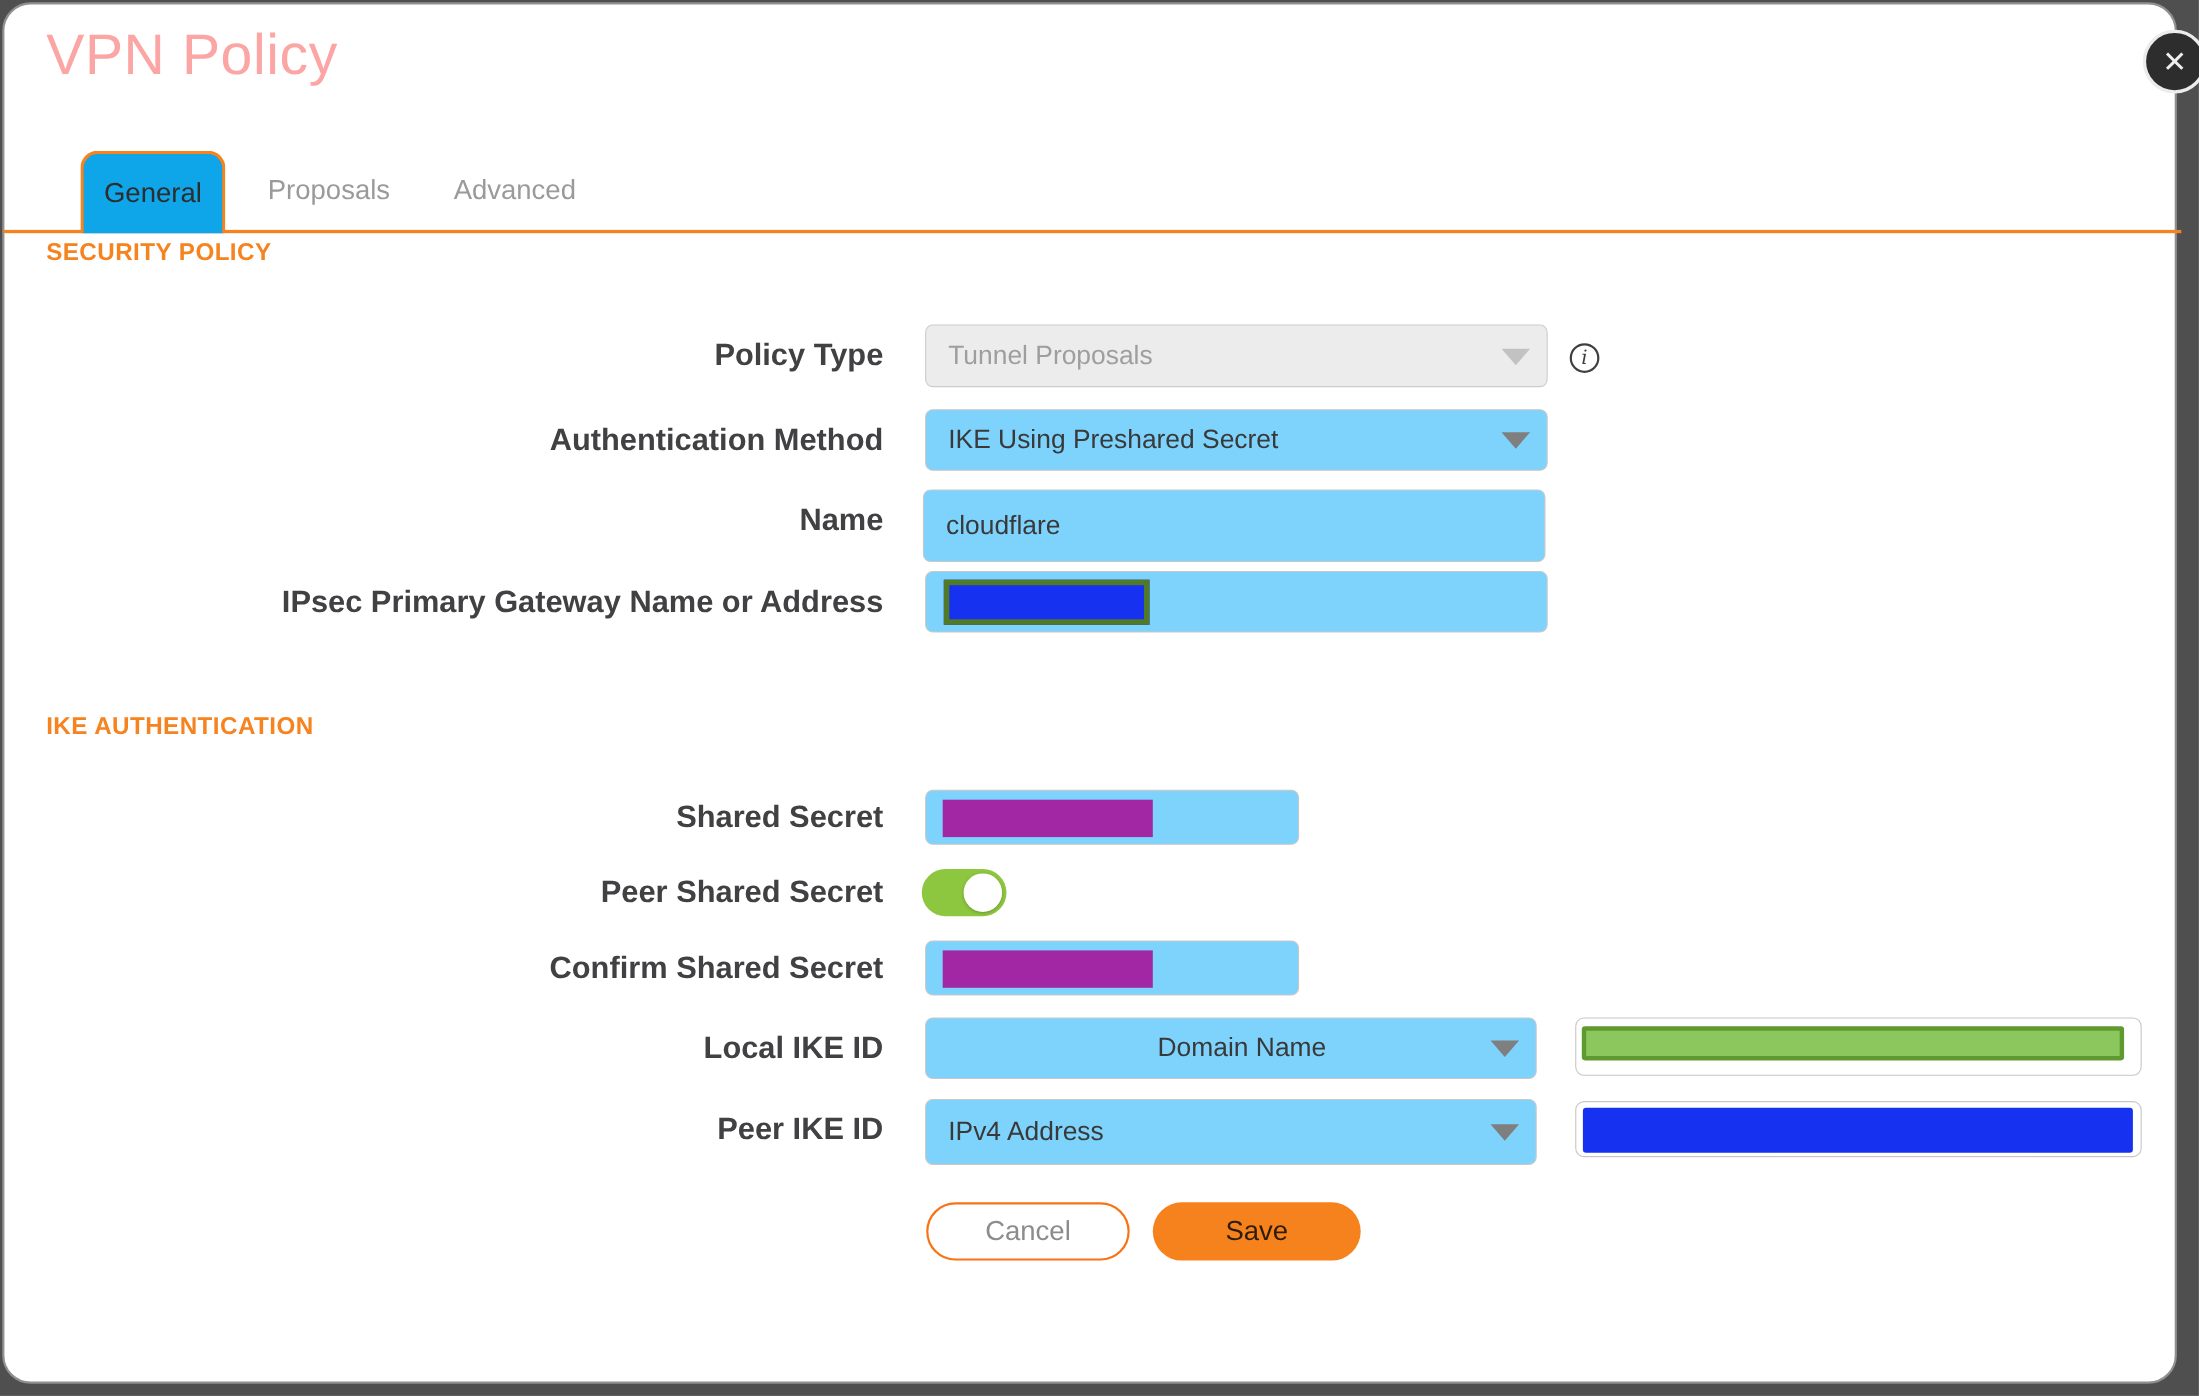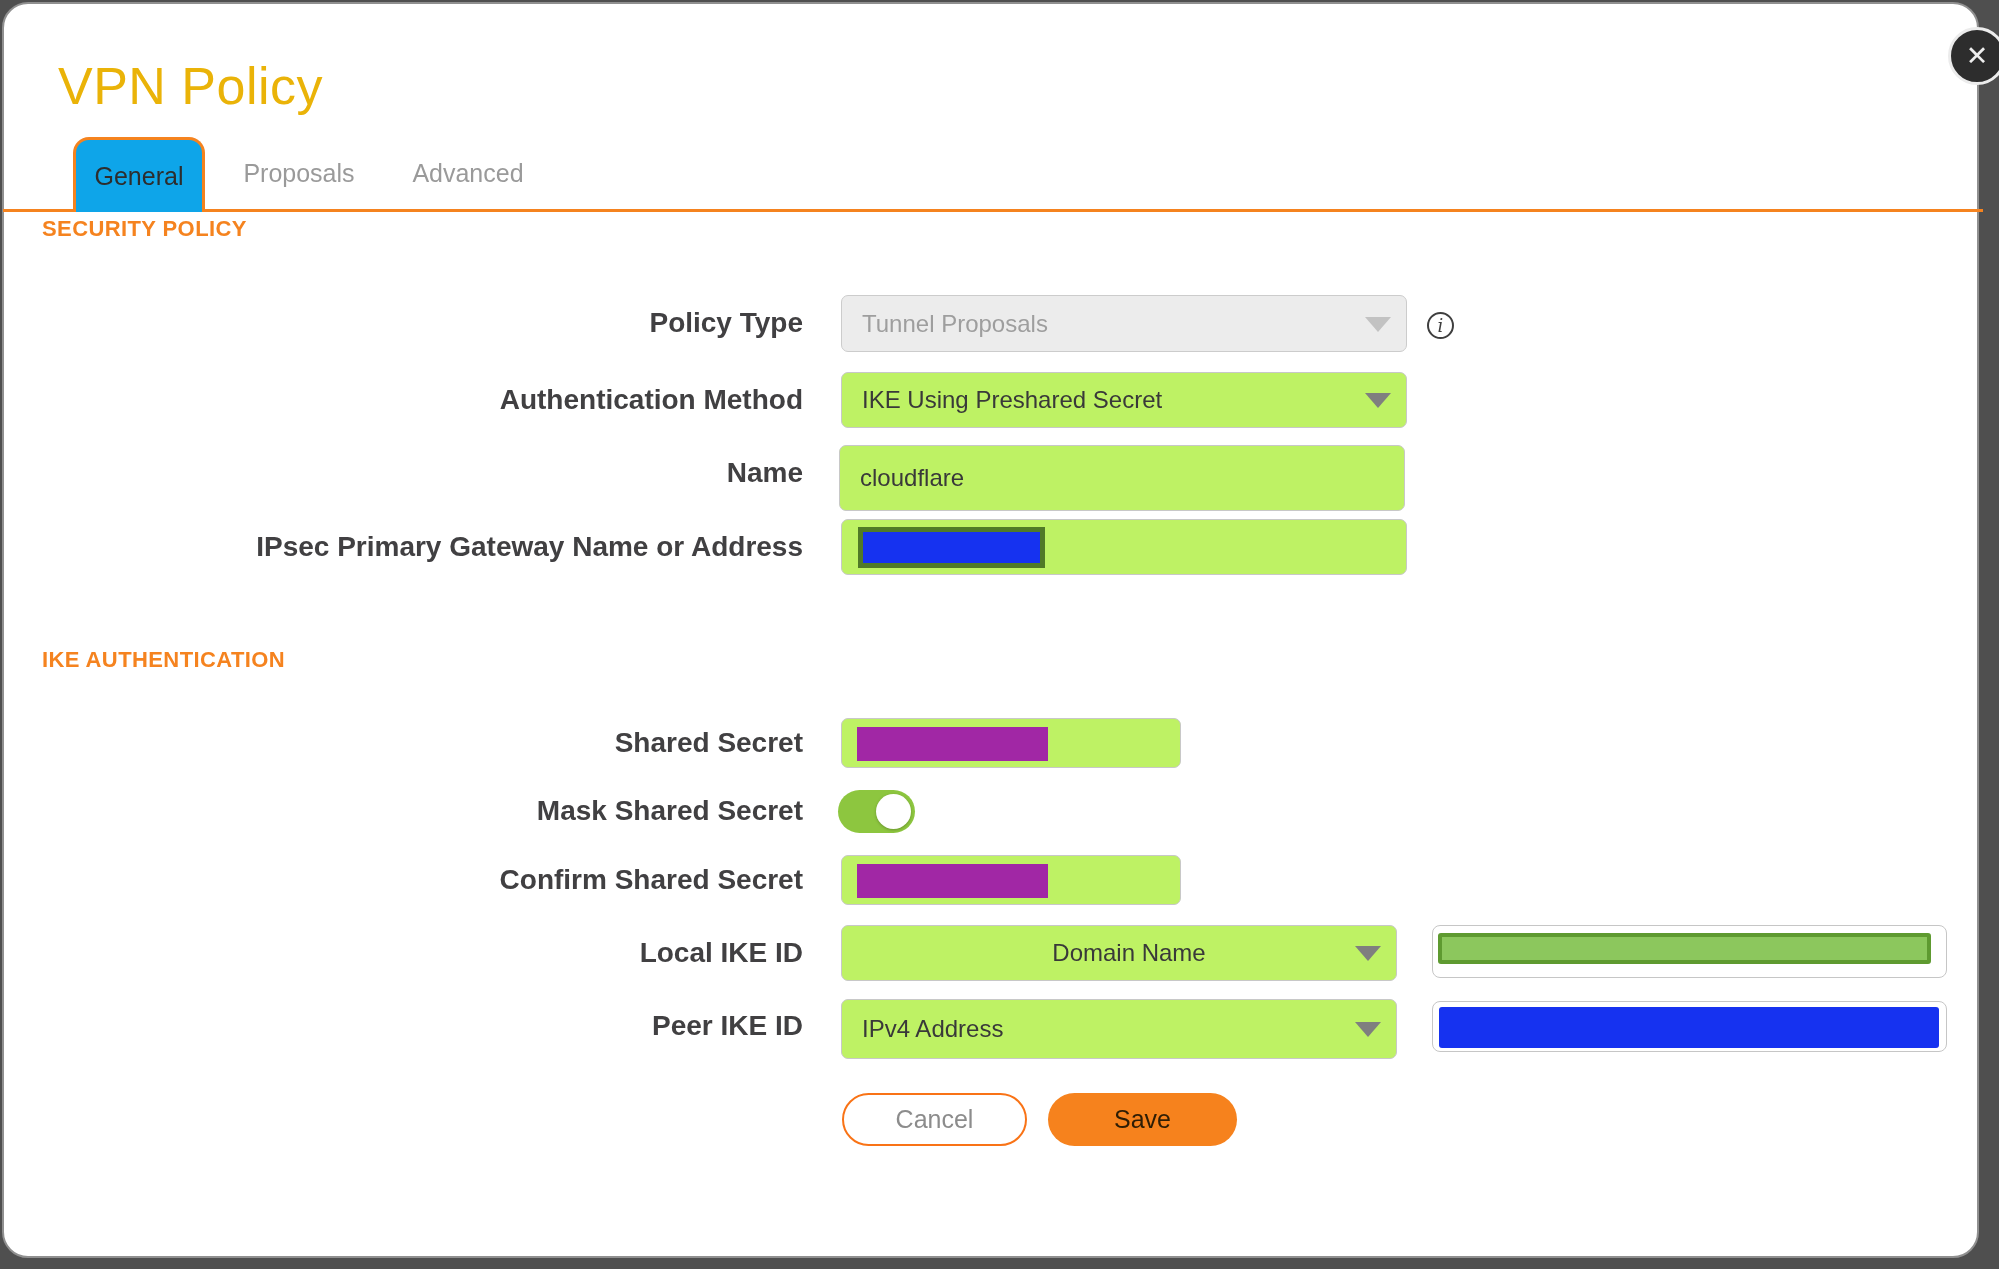--- a/index.html
+++ b/index.html
@@ -9,21 +9,21 @@
     font-family:"Liberation Sans", sans-serif;
     -webkit-font-smoothing:antialiased;
   }
   .modal{
     position:absolute;left:2px;top:2px;width:1977px;height:1256px;
     background:#ffffff;border:2px solid #909090;border-radius:26px;
     box-sizing:border-box;
   }
   .abs{position:absolute;box-sizing:border-box;}
   .page-title{
-    left:58px;top:20px;font-size:52px;color:#eab308;letter-spacing:.5px;margin-top:36px;
+    left:42px;top:20px;font-size:52px;color:#fca5a5;letter-spacing:.5px;
   }
   .close-btn{
     left:1948px;top:27px;width:58px;height:58px;border-radius:50%;
     background:#2d2d2d;border:3px solid #ececec;
     display:flex;align-items:center;justify-content:center;
     color:#efefef;font-size:27px;cursor:pointer;z-index:5;
   }
   .tab-line{left:3px;top:209px;width:1980px;height:3px;background:#f5831f;}
   .tab{
     display:flex;align-items:center;justify-content:center;
@@ -34,21 +34,21 @@
     border-radius:16px 16px 0 0;color:#2d2d2d;z-index:2;
   }
   .section-h{
     font-size:22px;font-weight:bold;color:#f5831f;letter-spacing:.4px;
   }
   .lbl{
     left:140px;width:663px;display:flex;align-items:center;justify-content:flex-end;
     font-size:28px;font-weight:bold;color:#414042;text-align:right;line-height:1.15;
   }
   .fld{
-    background:#bef264;border:1px solid #c8c8c8;border-radius:7px;
+    background:#7dd3fc;border:1px solid #c8c8c8;border-radius:7px;
     display:flex;align-items:center;padding-left:20px;
     font-size:24px;color:#393939;
   }
   .fld.disabled{background:#ececec;border-color:#cccccc;color:#9e9e9e;}
   .caret{
     position:absolute;right:15px;top:50%;margin-top:-7px;width:0;height:0;
     border-left:13px solid transparent;border-right:13px solid transparent;
     border-top:15px solid #7f7f7f;
   }
   .caret.dis{border-top-color:#c2c2c2;}
@@ -132,21 +132,21 @@
   <span class="abs redact-blue" style="left:16px;top:7px;width:187px;height:41px;"></span>
 </div>
 
 <div class="abs section-h" style="left:42px;top:647px;">IKE AUTHENTICATION</div>
 
 <div class="abs lbl" style="top:718px;height:50px;">Shared Secret</div>
 <div class="abs fld" style="left:841px;top:718px;width:340px;height:50px;">
   <span class="abs redact-purple" style="left:15px;top:8px;width:191px;height:34px;"></span>
 </div>
 
-<div class="abs lbl" style="top:790px;height:43px;">Mask Shared Secret</div>
+<div class="abs lbl" style="top:790px;height:43px;">Peer Shared Secret</div>
 <div class="abs toggle">
   <span class="knob"></span>
 </div>
 
 <div class="abs lbl" style="top:855px;height:50px;">Confirm Shared Secret</div>
 <div class="abs fld" style="left:841px;top:855px;width:340px;height:50px;">
   <span class="abs redact-purple" style="left:15px;top:8px;width:191px;height:34px;"></span>
 </div>
 
 <div class="abs lbl" style="top:925px;height:56px;">Local IKE ID</div>

